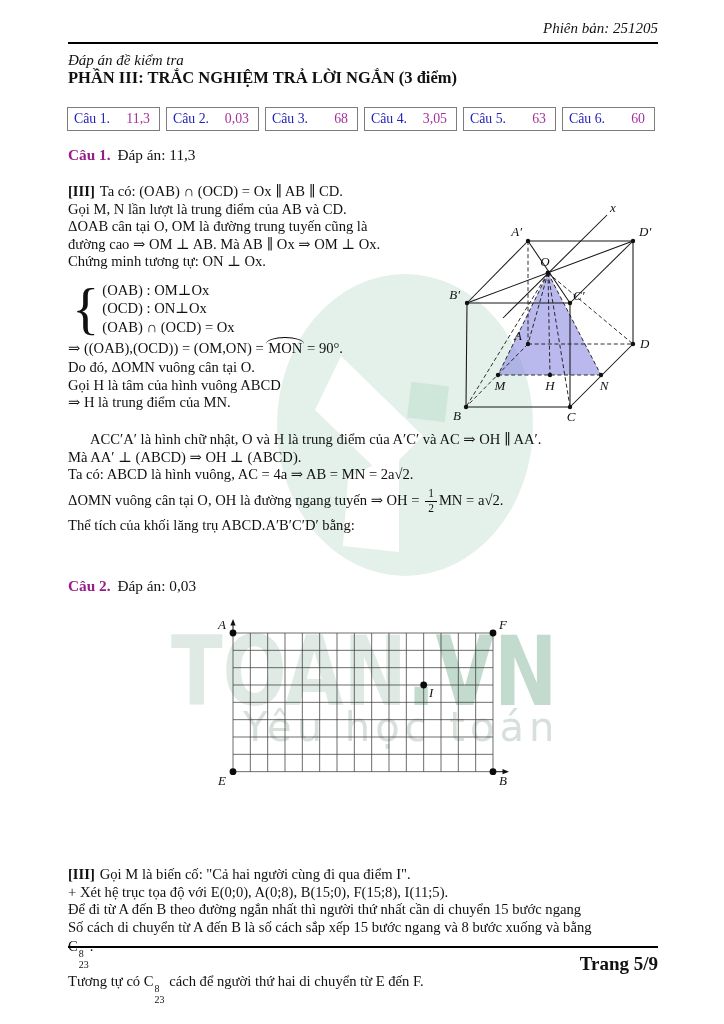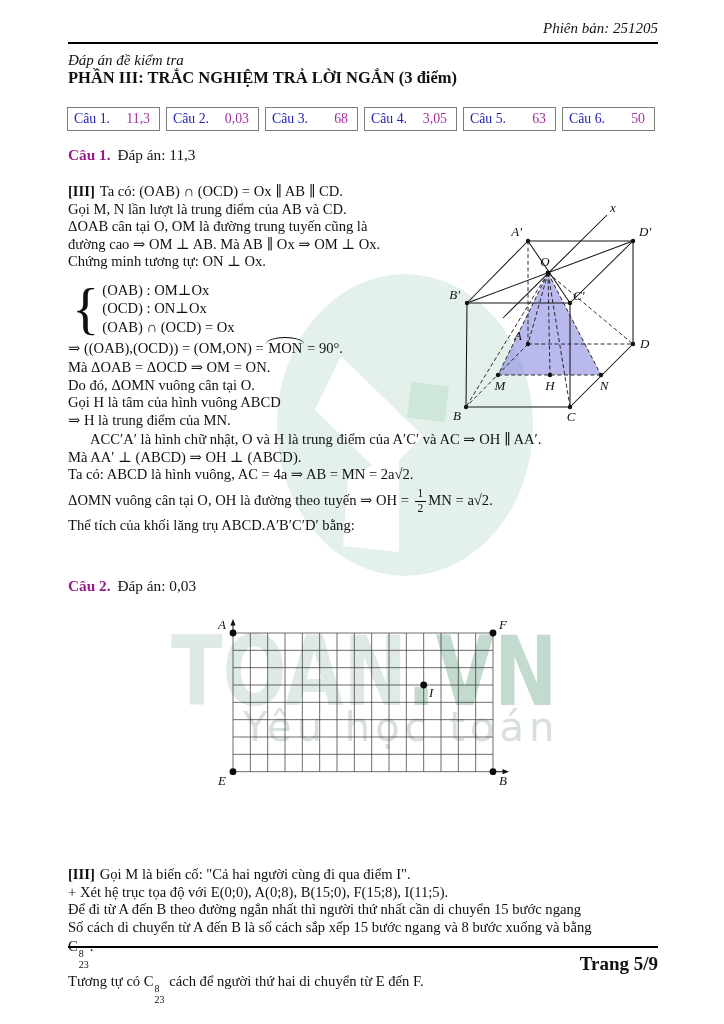--- a/index.html
+++ b/index.html
@@ -108,21 +108,21 @@
       <div class="abox">
           <span class="lab">Câu 4.</span>
           <span class="val">3,05</span>
         </div>
       <div class="abox">
           <span class="lab">Câu 5.</span>
           <span class="val">63</span>
         </div>
       <div class="abox">
           <span class="lab">Câu 6.</span>
-          <span class="val">50</span>
+          <span class="val">60</span>
         </div>
     </div>
 
     <div id="q1head" class="qhead"><span class="qn">Câu 1.</span><span>Đáp án: 11,3</span></div>
 
     <div id="p1" class="block">
       <div class="ln"><b class="tag">[III]</b><span>Ta có: (OAB) ∩ (OCD) = Ox ∥ AB ∥ CD.</span></div>
       <div class="ln">Gọi M, N lần lượt là trung điểm của AB và CD.</div>
       <div class="ln">ΔOAB cân tại O, OM là đường trung tuyến cũng là</div>
       <div class="ln">đường cao ⇒ OM ⊥ AB. Mà AB ∥ Ox ⇒ OM ⊥ Ox.</div>
@@ -134,31 +134,30 @@
       <div class="sys-lines">
         <div class="ln">(OAB) : OM⊥Ox</div>
         <div class="ln">(OCD) : ON⊥Ox</div>
         <div class="ln">(OAB) ∩ (OCD) = Ox</div>
       </div>
     </div>
 
     <div id="hatline" class="block ln"><span>⇒ ((OAB),(OCD)) = (OM,ON) = </span><span class="hat">MON</span><span> = 90°.</span></div>
 
     <div id="p1b" class="block">
-      <div class="ln">Mà ΔOAB = ΔOCD ⇒ OM = ON.</div>
       <div class="ln">Do đó, ΔOMN vuông cân tại O.</div>
       <div class="ln">Gọi H là tâm của hình vuông ABCD</div>
       <div class="ln">⇒ H là trung điểm của MN.</div>
     </div>
 
     <div id="p2" class="block">
       <div class="ln indent">ACC′A′ là hình chữ nhật, O và H là trung điểm của A′C′ và AC ⇒ OH ∥ AA′.</div>
       <div class="ln">Mà AA′ ⊥ (ABCD) ⇒ OH ⊥ (ABCD).</div>
       <div class="ln">Ta có: ABCD là hình vuông, AC = 4a ⇒ AB = MN = 2a√2.</div>
-      <div class="ln frac-ln"><span>ΔOMN vuông cân tại O, OH là đường theo tuyến ⇒ OH = </span><span class="frac">
+      <div class="ln frac-ln"><span>ΔOMN vuông cân tại O, OH là đường ngang tuyến ⇒ OH = </span><span class="frac">
             <span class="num">1</span>
             <span class="den">2</span>
           </span><span>MN = a√2.</span></div>
       <div class="ln">Thể tích của khối lăng trụ ABCD.A′B′C′D′ bằng:</div>
     </div>
 
     <svg id="fig1" width="290" height="245" viewBox="0 0 290 245">
       <polygon points="114,85 64,187 167,187" fill="rgba(128,128,224,0.55)"></polygon>
       <g stroke="#161616" stroke-width="0.9" stroke-dasharray="4 2.6" fill="none">
         <line x1="94" y1="156" x2="94" y2="53"></line>

